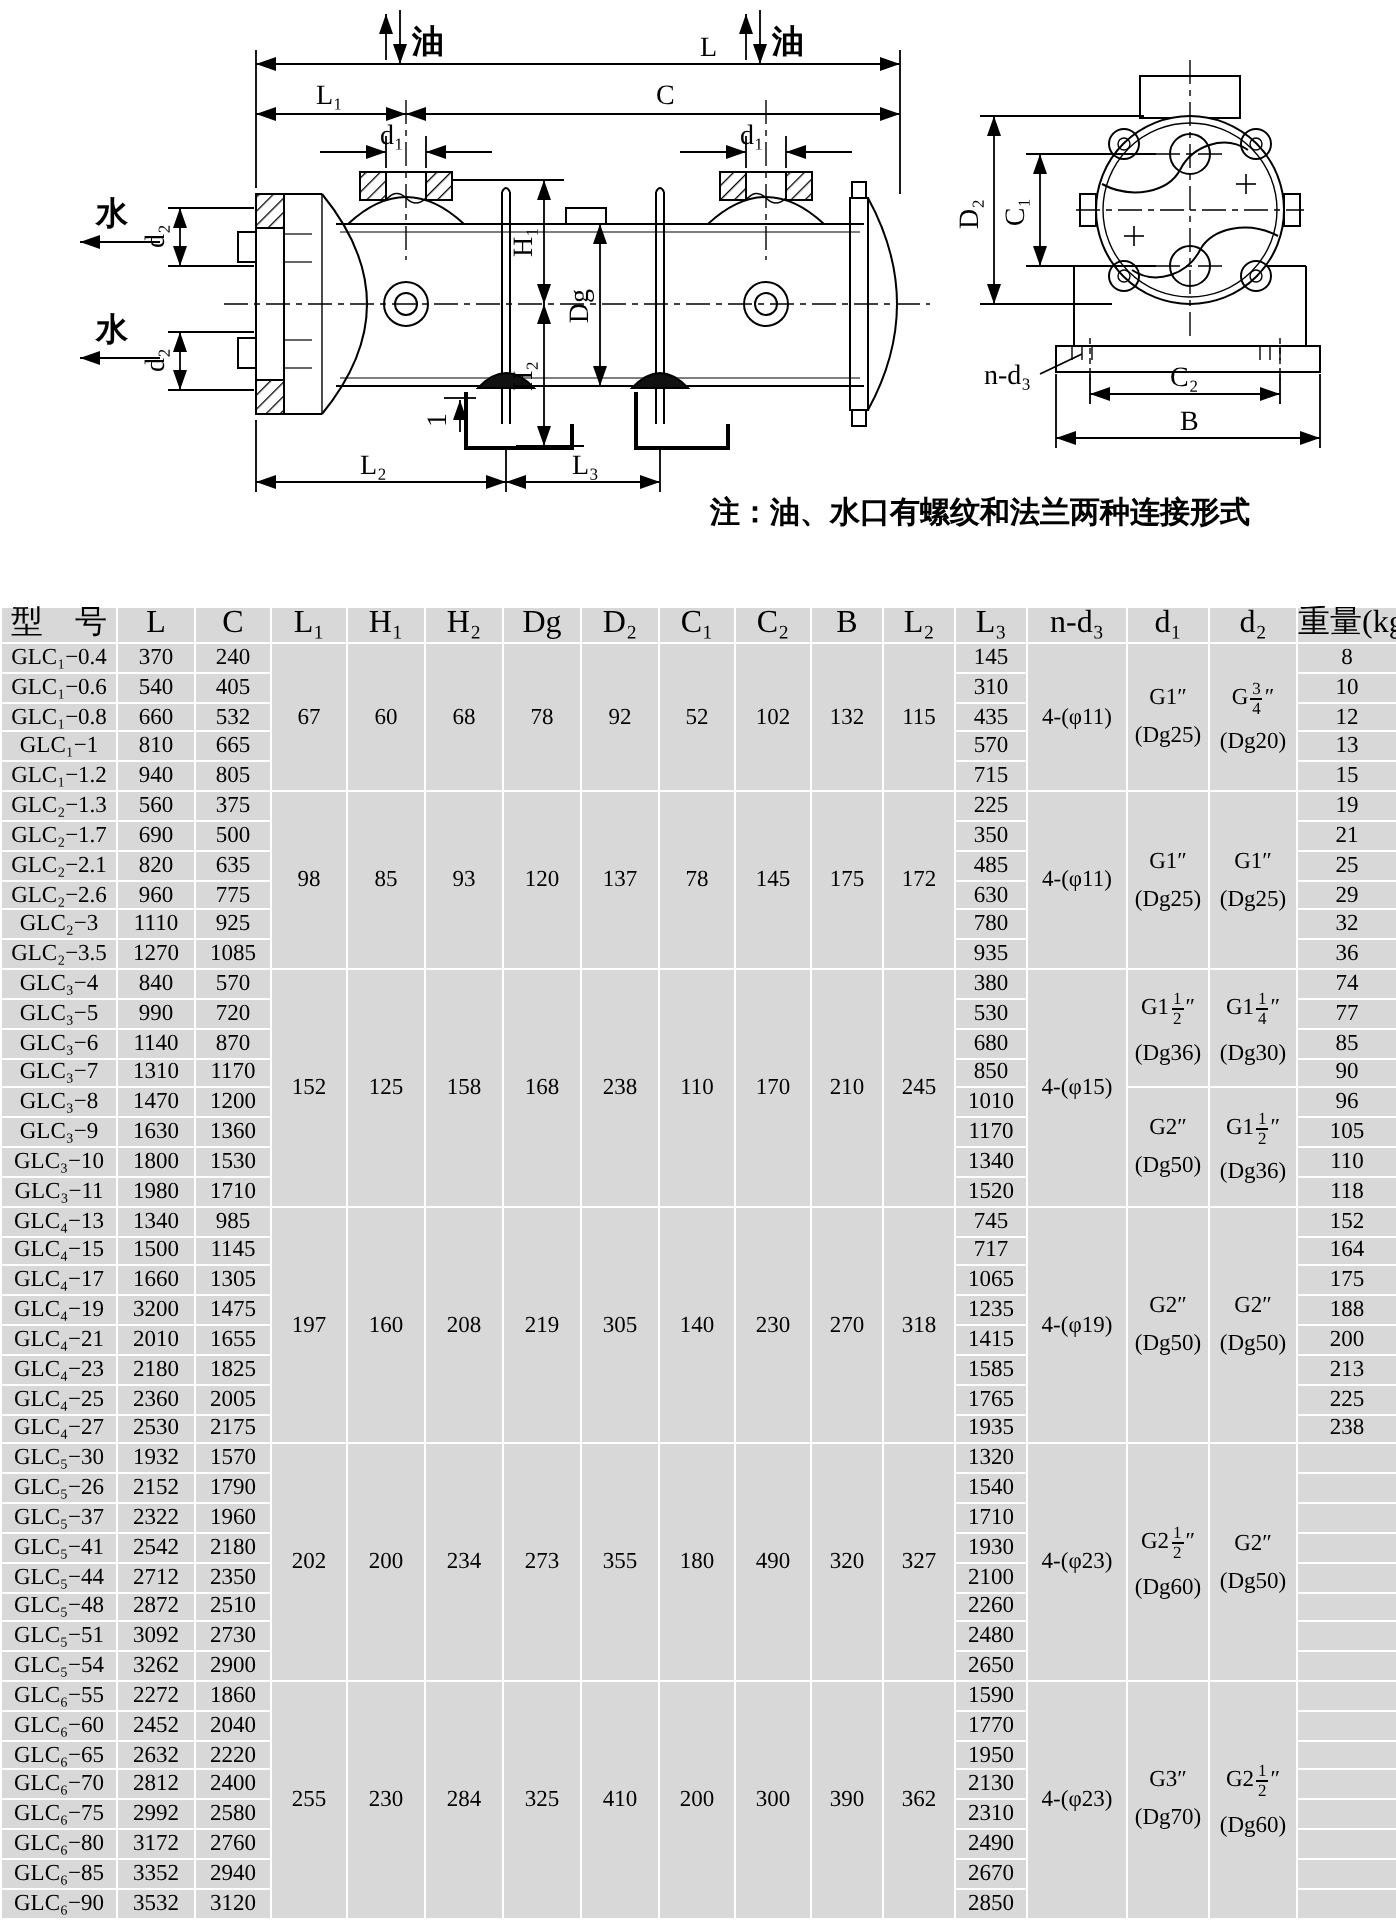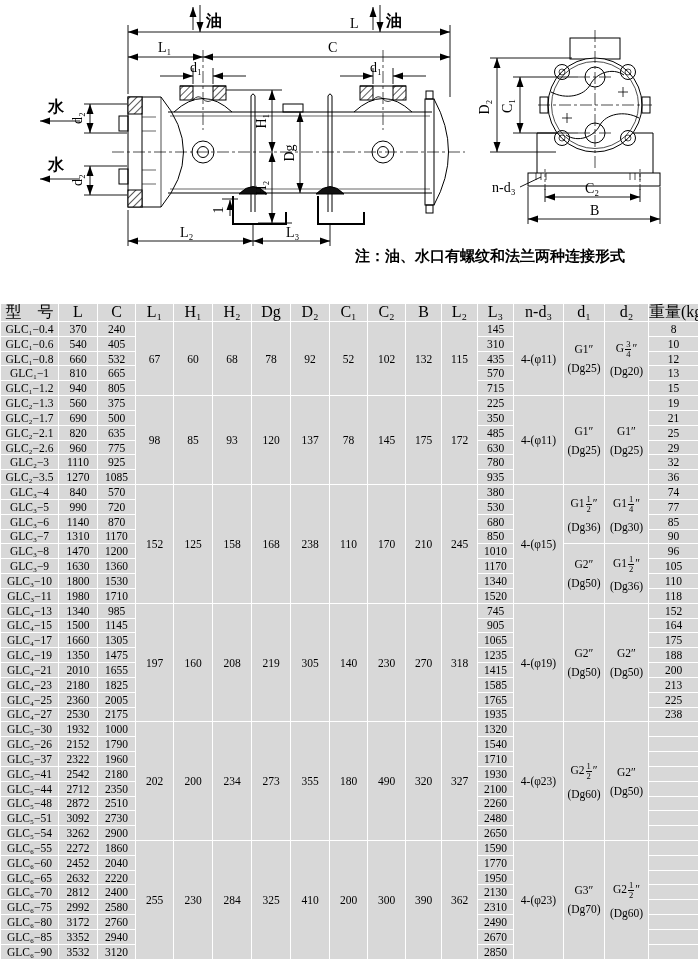--- a/index.html
+++ b/index.html
@@ -527,33 +527,33 @@
             <div>G2″</div>
             <div>(Dg50)</div>
           </div>
         </td>
         <td>152</td>
       </tr>
       <tr>
         <td class="model">GLC₄−15</td>
         <td>1500</td>
         <td>1145</td>
-        <td>905</td>
+        <td>717</td>
         <td>164</td>
       </tr>
       <tr>
         <td class="model">GLC₄−17</td>
         <td>1660</td>
         <td>1305</td>
         <td>1065</td>
         <td>175</td>
       </tr>
       <tr>
         <td class="model">GLC₄−19</td>
-        <td>1350</td>
+        <td>3200</td>
         <td>1475</td>
         <td>1235</td>
         <td>188</td>
       </tr>
       <tr>
         <td class="model">GLC₄−21</td>
         <td>2010</td>
         <td>1655</td>
         <td>1415</td>
         <td>200</td>
@@ -575,21 +575,21 @@
       <tr>
         <td class="model">GLC₄−27</td>
         <td>2530</td>
         <td>2175</td>
         <td>1935</td>
         <td>238</td>
       </tr>
       <tr>
         <td class="model">GLC₅−30</td>
         <td>1932</td>
-        <td>1000</td>
+        <td>1570</td>
         <td rowspan="8">202</td>
         <td rowspan="8">200</td>
         <td rowspan="8">234</td>
         <td rowspan="8">273</td>
         <td rowspan="8">355</td>
         <td rowspan="8">180</td>
         <td rowspan="8">490</td>
         <td rowspan="8">320</td>
         <td rowspan="8">327</td>
         <td>1320</td>

